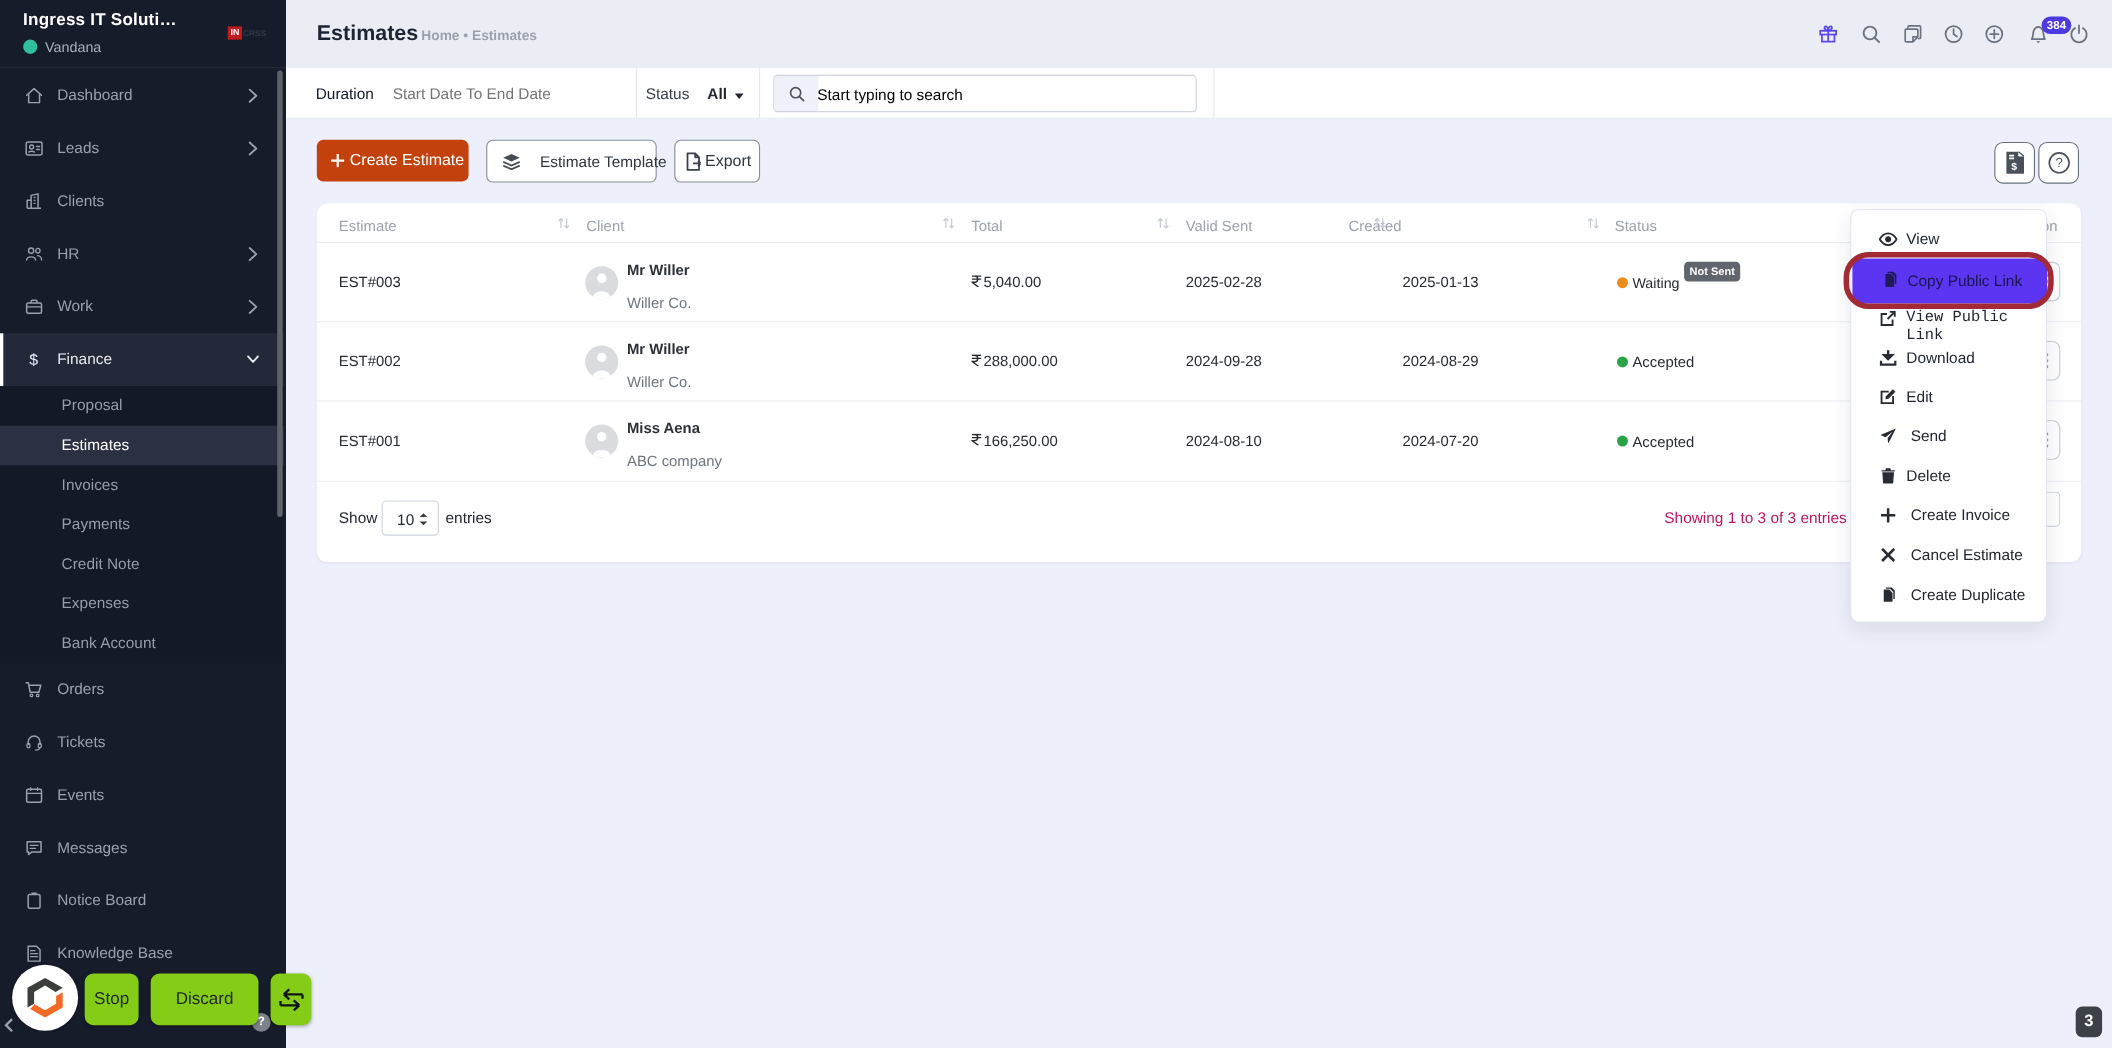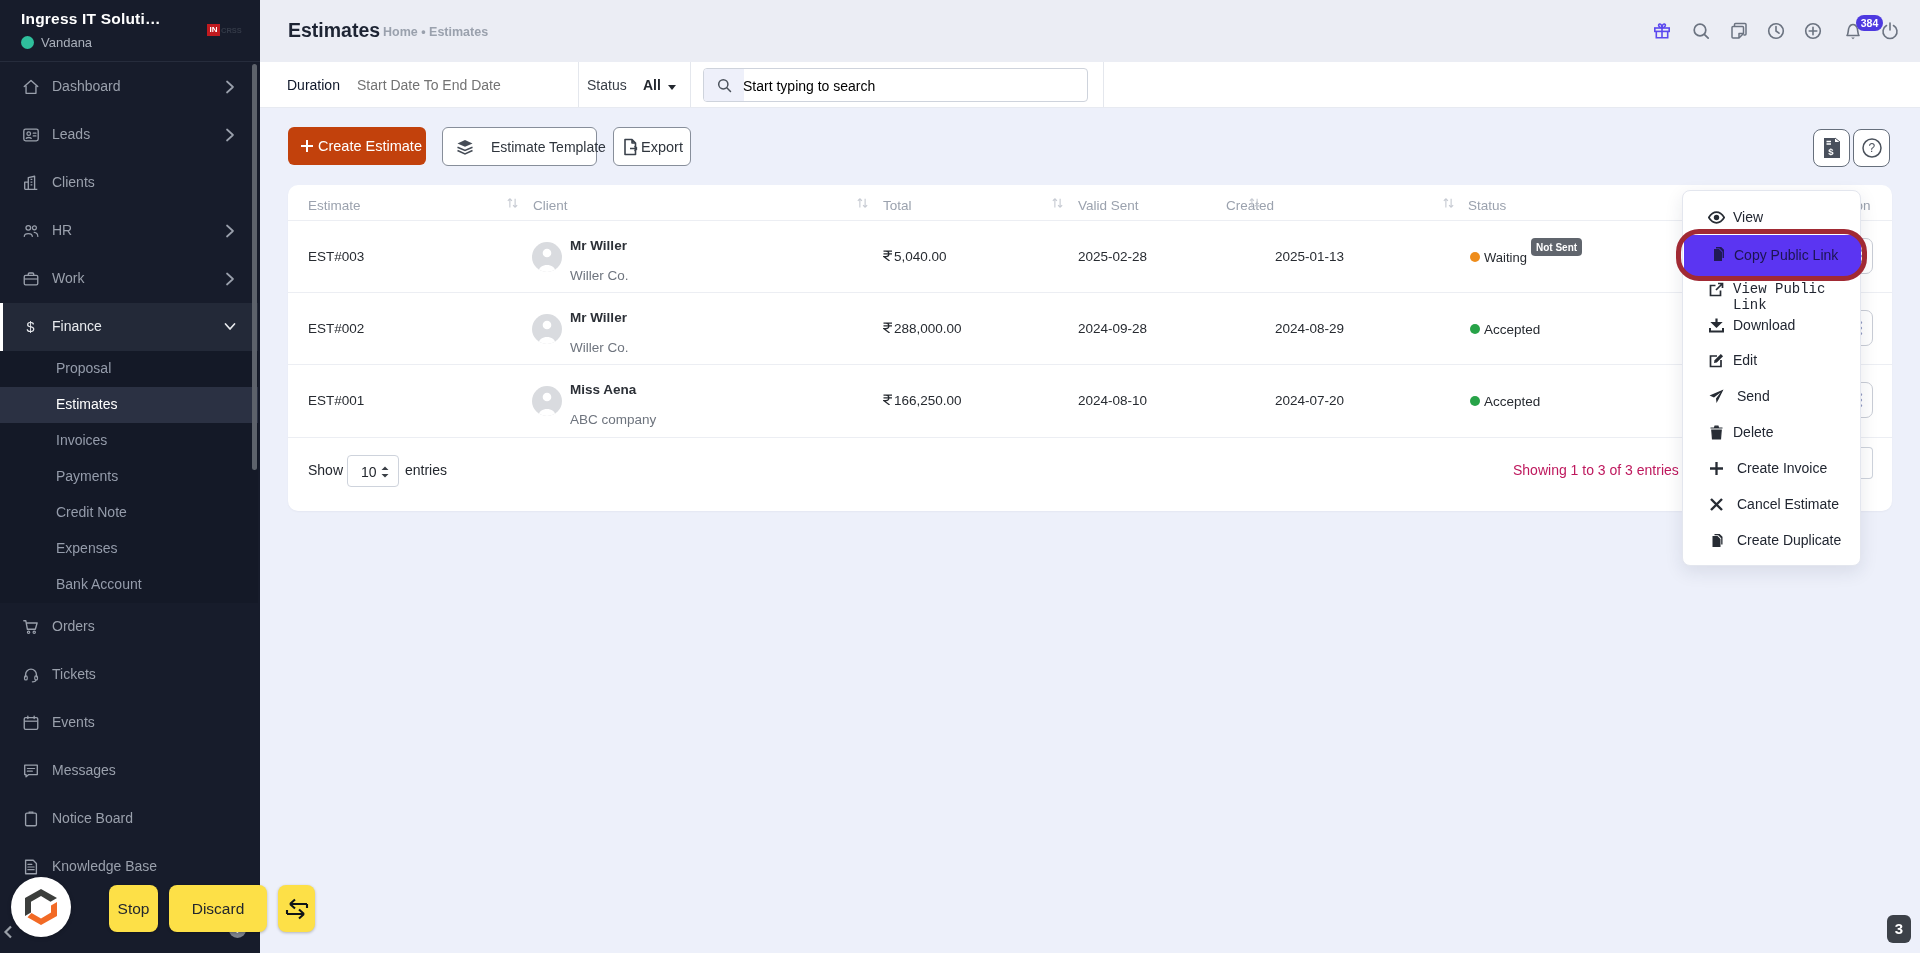--- a/index.html
+++ b/index.html
@@ -80,21 +80,21 @@
 .mi { position:absolute; left:0; width:179px; height:36px; color:#212631; font-size:14px; }
 .mi .mico { position:absolute; left:25px; top:9px; width:17px; height:17px; }
 .mi .mlbl { position:absolute; left:50px; top:9px; }
 #mi-copy { left:1px; top:44px; width:177px; height:41px; background:#5b35f2; border-radius:6px; color:#1c1450; }
 #mi-copy .mlbl { font-size:14px; top:12px; }
 #mi-copy .mico { top:11px; }
 #red-ring { left:1676px; top:229px; width:191px; height:52px; border:5.5px solid #a12a34; border-radius:23px; z-index:21; }
 
 
 #rec-circle { left:11px; top:877px; width:60px; height:60px; background:#fff; border-radius:50%; z-index:30; box-shadow:0 1px 4px rgba(0,0,0,.2); }
-.ov-btn { background:#fde047; border-radius:8px; z-index:30; box-shadow:0 1px 3px rgba(0,0,0,.25); color:#23272e; font-size:15.5px; text-align:center;margin-left:32px; }
+.ov-btn { background:#84cc16; border-radius:8px; z-index:30; box-shadow:0 1px 3px rgba(0,0,0,.25); color:#23272e; font-size:15.5px; text-align:center; }
 #btn-stop { left:77px; top:885px; width:49px; height:47px; line-height:47px; }
 #btn-discard { left:137px; top:885px; width:98px; height:47px; line-height:47px; }
 #btn-swap { left:246px; top:885px; width:37px; height:47px; }
 #q-circle { left:229px; top:921px; width:17px; height:17px; background:#7d828a; border-radius:50%; color:#fff; font-size:11px; font-weight:bold; text-align:center; line-height:17px; z-index:29; }
 #chev-bl { left:3px; top:925px; z-index:29; color:#8a9099; font-size:14px; }
 #badge3 { left:1887px; top:915px; width:24px; height:28px; background:#3c4148; border-radius:6px; color:#fff; font-size:15px; font-weight:bold; text-align:center; line-height:28px; }
 </style>
 </head>
 <body>
 

